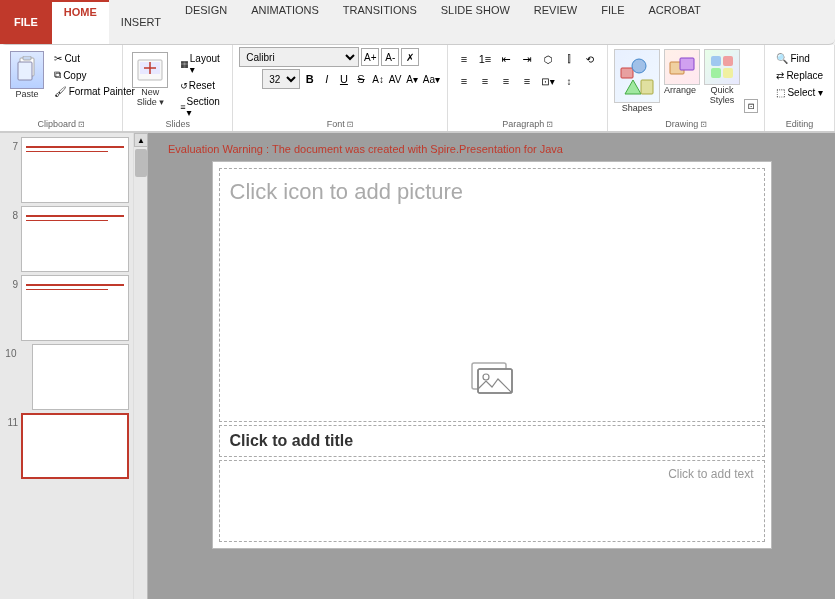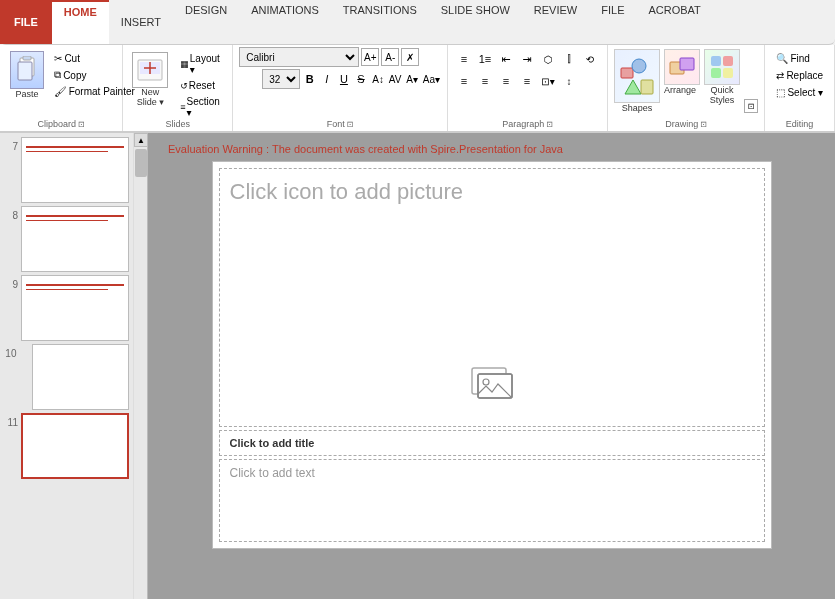--- a/index.html
+++ b/index.html
@@ -239,24 +239,24 @@
             <rect x="2" y="4" width="34" height="26" rx="2" fill="none" stroke="#aaa" stroke-width="1.5"></rect>
             <rect x="8" y="10" width="34" height="24" rx="2" fill="#fff" stroke="#888" stroke-width="1.5"></rect>
             <rect x="8" y="10" width="34" height="24" rx="2" fill="none" stroke="#888" stroke-width="1.5"></rect>
             <circle cx="16" cy="18" r="3" fill="none" stroke="#888" stroke-width="1.2"></circle>
             <polyline points="8,30 16,22 22,28 28,20 42,34" fill="none" stroke="#888" stroke-width="1.2"></polyline>
           </svg>
         </div>
       </div>
 
       <div style="border:1px dashed #aaa; margin:0 6px; padding:6px 10px;">
-        <span style="font-size:11px; font-weight:bold; color:#333;">Click to add title</span>
-      </div>
-
-      <div style="border:1px dashed #aaa; margin:3px 6px 6px 6px; padding:6px 10px; flex:0.7;">
+        <span style="font-size:16px; font-weight:bold; color:#333;">Click to add title</span>
+      </div>
+
+      <div style="border:1px dashed #aaa; margin:3px 6px 6px 6px; padding:6px 10px; flex:0.7;text-align:right;">
         <span style="font-size:12px; color:#999;">Click to add text</span>
       </div>
     </div>
   </div>
 
 </div>
 
 <div style="background:#f5f5f5; border-top:1px solid #ccc; padding:4px 14px; font-size:11px; color:#888; height:28px; display:flex; align-items:center;">
   
 </div>

